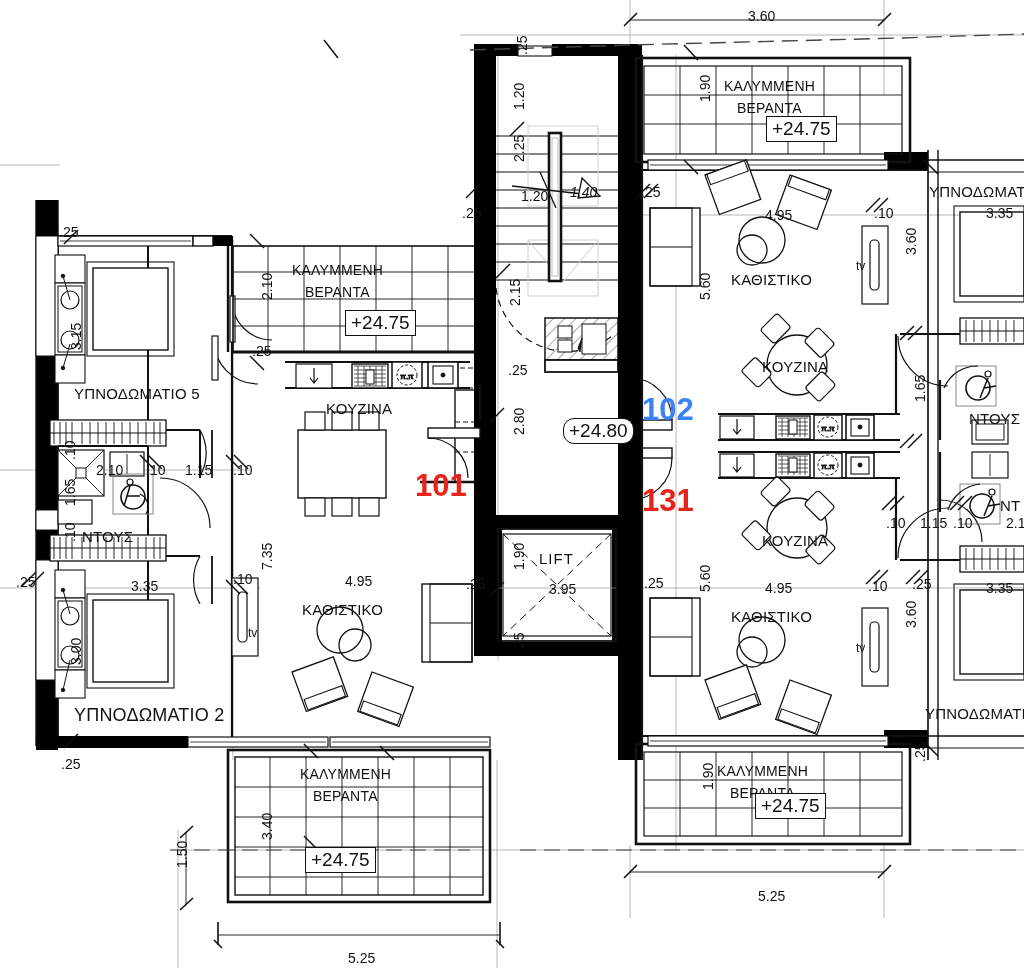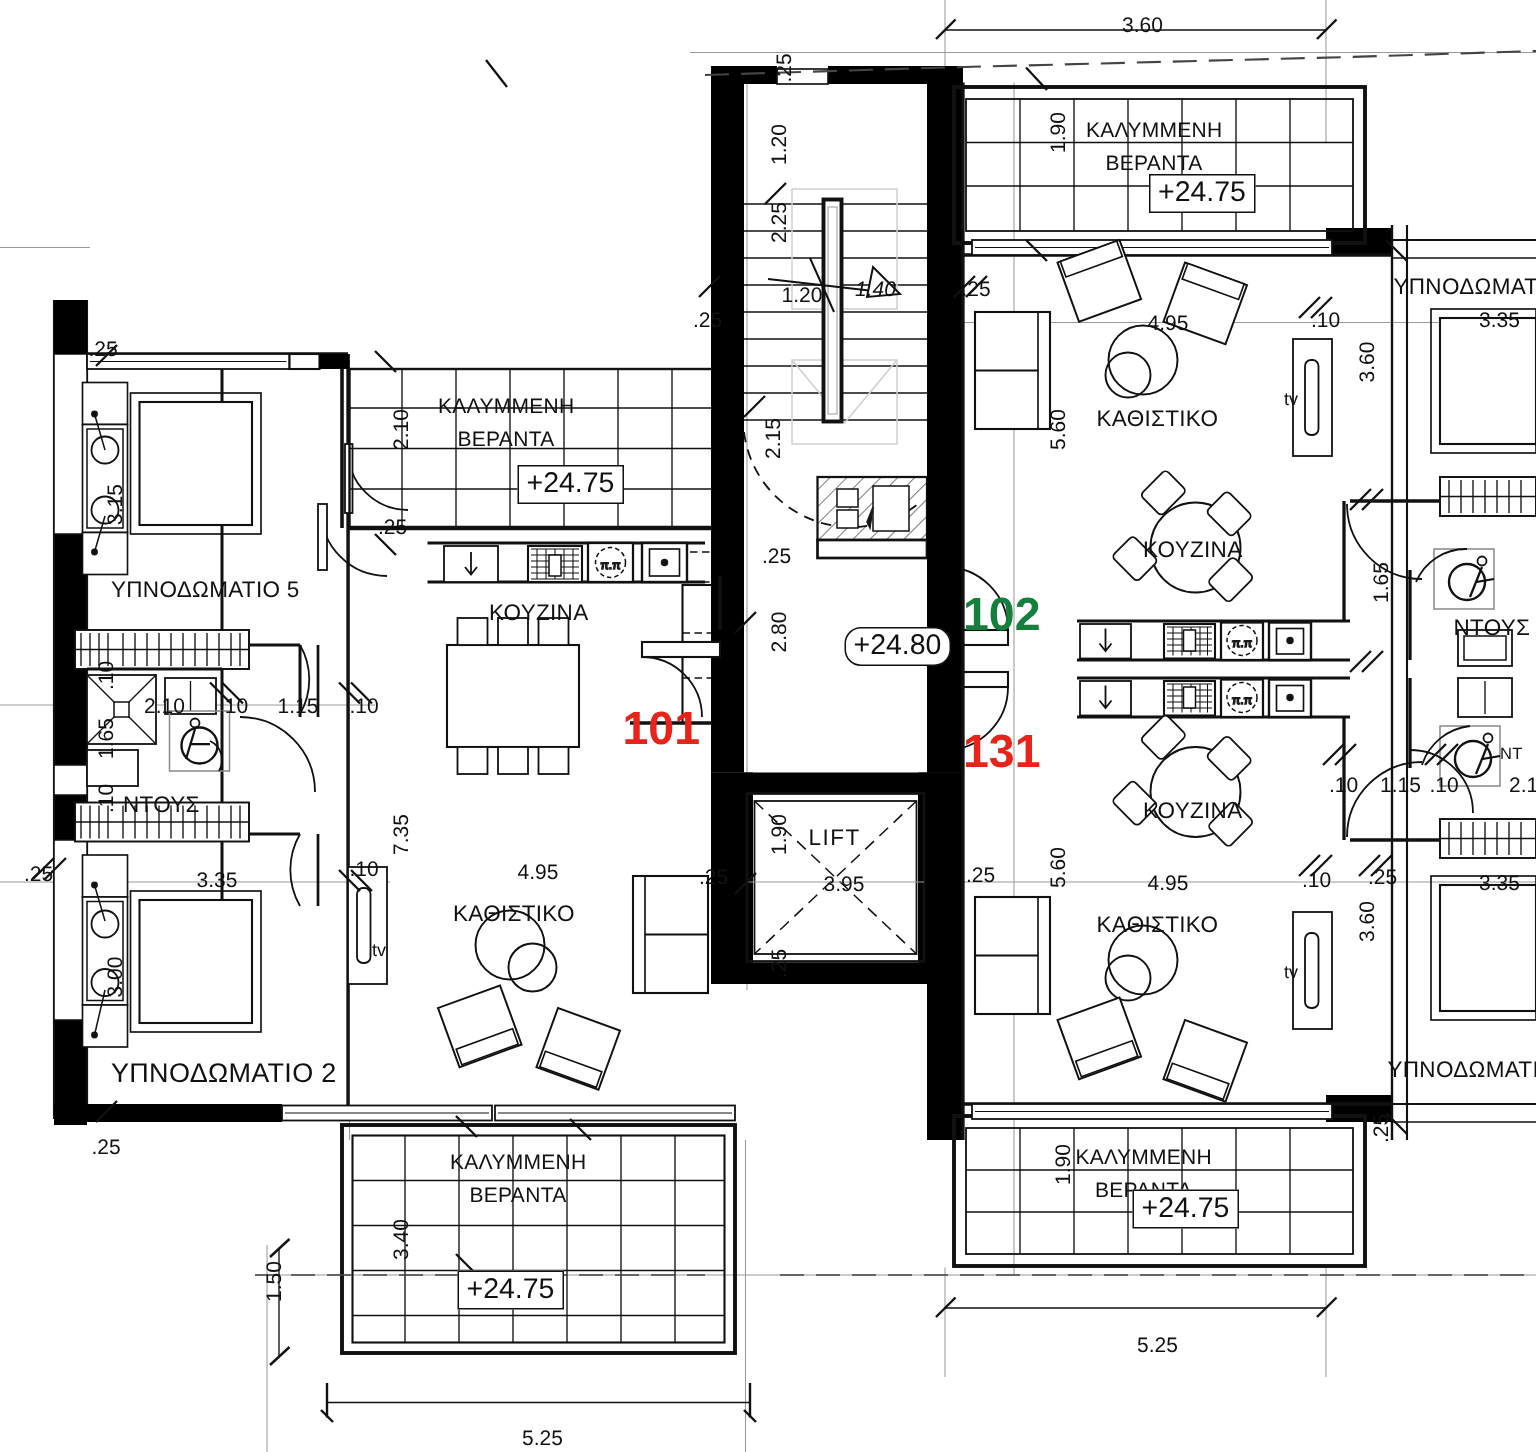--- a/index.html
+++ b/index.html
@@ -672,21 +672,21 @@
       <div class="lbl room" style="left: 737px; top: 100px; font-size: 14px;">ΒΕΡΑΝΤΑ</div>
       <div class="lbl room" style="left: 731px; top: 271px; font-size: 15px;">ΚΑΘΙΣΤΙΚΟ</div>
       <div class="lbl room" style="left: 762px; top: 358px; font-size: 15px;">ΚΟΥΖΙΝΑ</div>
       <div class="lbl room" style="left: 762px; top: 532px; font-size: 15px;">ΚΟΥΖΙΝΑ</div>
       <div class="lbl room" style="left: 731px; top: 608px; font-size: 15px;">ΚΑΘΙΣΤΙΚΟ</div>
       <div class="lbl room" style="left: 717px; top: 763px; font-size: 14px;">ΚΑΛΥΜΜΕΝΗ</div>
       <div class="lbl room" style="left: 730px; top: 785px; font-size: 14px;">ΒΕΡΑΝΤΑ</div>
       <div class="lbl room" style="left: 929px; top: 183px; font-size: 15px;">ΥΠΝΟΔΩΜΑΤΙ</div>
       <div class="lbl room" style="left: 925px; top: 705px; font-size: 15px;">ΥΠΝΟΔΩΜΑΤΙΟ</div>
       <div class="lbl room" style="left: 969px; top: 410px; font-size: 15px;">ΝΤΟΥΣ</div>
-      <div class="lbl room" style="left: 1000px; top: 497px; font-size: 11px;">ΝΤ</div>
+      <div class="lbl room" style="left: 1000px; top: 497px; font-size: 15px;">ΝΤ</div>
       <div class="lbl room" style="left: 539px; top: 550px; font-size: 15px; letter-spacing: 1px;">LIFT</div>
       <div class="lbl lvl" style="left: 345px; top: 310px;">+24.75</div>
       <div class="lbl lvl" style="left: 305px; top: 847px;">+24.75</div>
       <div class="lbl lvl" style="left: 563px; top: 418px; border-radius: 11px;">+24.80</div>
       <div class="lbl lvl" style="left: 766px; top: 116px;">+24.75</div>
       <div class="lbl lvl" style="left: 755px; top: 793px;">+24.75</div>
       <div class="lbl dim" style="left: 748px; top: 8px;">3.60</div>
       <div class="lbl dim" style="left: 348px; top: 950px;">5.25</div>
       <div class="lbl dim" style="left: 758px; top: 888px;">5.25</div>
       <div class="lbl dim" style="left: 345px; top: 573px;">4.95</div>
@@ -740,17 +740,17 @@
       <div class="lbl dimv" style="left: 903px; top: 255px; transform: rotate(-90deg); transform-origin: 0px 0px;">3.60</div>
       <div class="lbl dimv" style="left: 903px; top: 628px; transform: rotate(-90deg); transform-origin: 0px 0px;">3.60</div>
       <div class="lbl dimv" style="left: 912px; top: 402px; transform: rotate(-90deg); transform-origin: 0px 0px;">1.65</div>
       <div class="lbl dimv" style="left: 912px; top: 762px; transform: rotate(-90deg); transform-origin: 0px 0px;">.25</div>
       <div class="lbl dimv" style="left: 259px; top: 840px; transform: rotate(-90deg); transform-origin: 0px 0px;">3.40</div>
       <div class="lbl dimv" style="left: 174px; top: 868px; transform: rotate(-90deg); transform-origin: 0px 0px;">1.50</div>
       <div class="lbl tv" style="left: 248px; top: 626px;">tv</div>
       <div class="lbl tv" style="left: 856px; top: 259px;">tv</div>
       <div class="lbl tv" style="left: 856px; top: 641px;">tv</div>
       <div class="lbl apt" style="left: 415px; top: 468px; color: rgb(232, 35, 26);">101</div>
-      <div class="lbl apt" style="left: 642px; top: 392px; color: #15803d;">102</div>
+      <div class="lbl apt" style="left: 642px; top: 392px; color: #3b82f6;">102</div>
       <div class="lbl apt" style="left: 642px; top: 483px; color: rgb(232, 35, 26);">131</div>
     </div>
 
 </div>
 
 </body></html>

